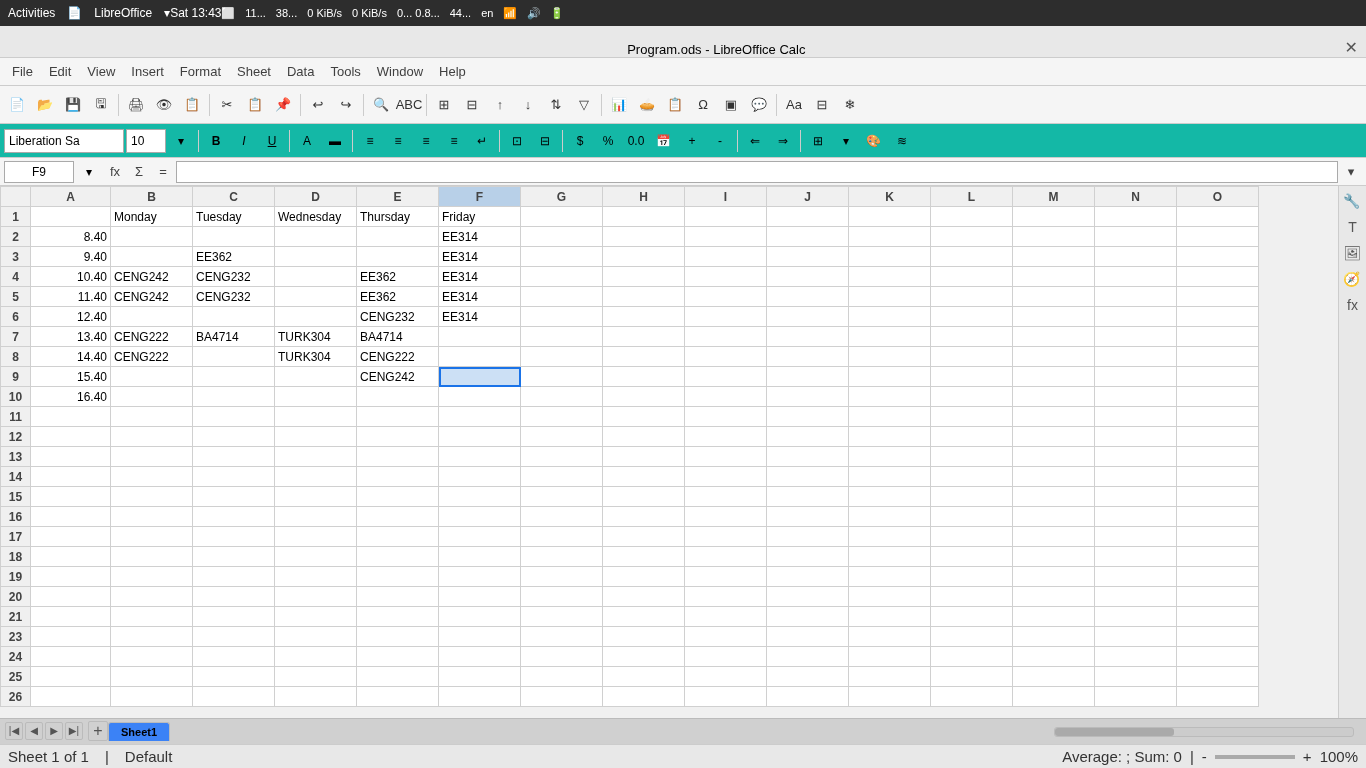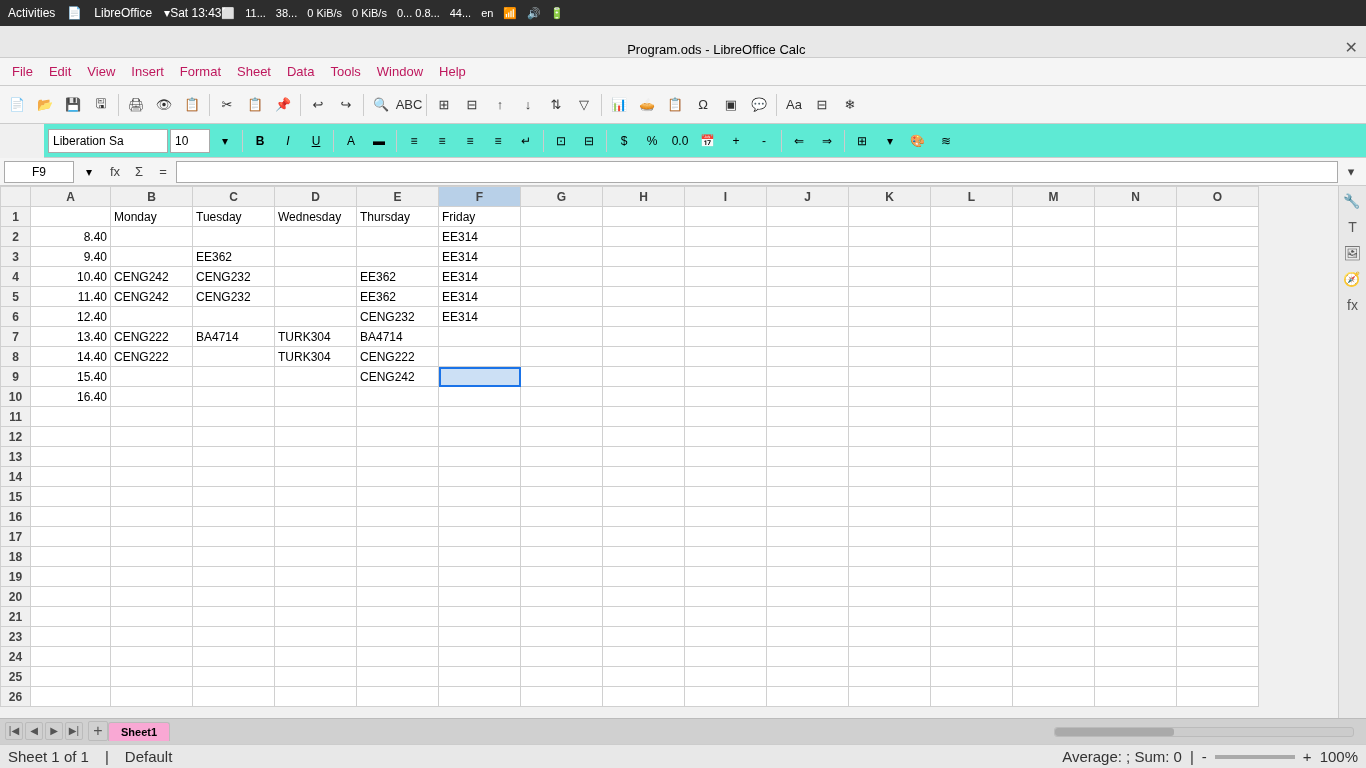--- a/index.html
+++ b/index.html
@@ -21,38 +21,38 @@
     }
     .titlebar-title { flex: 1; text-align: center; font-size: 13px; font-weight: normal; }
     .titlebar-close { cursor: pointer; font-size: 16px; color: #555; }
 
     
     .menubar {
       background: #f5f5f5; height: 28px; display: flex; align-items: center;
       border-bottom: 1px solid #ccc; padding: 0 4px;
     }
     .menubar-item {
-      padding: 4px 8px; font-size: 13px; cursor: pointer; color: #be185d;
+      padding: 4px 8px; font-size: 13px; cursor: pointer; color: #404040;
     }
 
     
     .toolbar {
       background: #f5f5f5; height: 38px; display: flex; align-items: center;
       border-bottom: 1px solid #ccc; padding: 0 4px; gap: 2px; flex-wrap: nowrap; overflow: hidden;
     }
     .toolbar-btn {
       width: 26px; height: 26px; display: flex; align-items: center; justify-content: center;
       cursor: pointer; border: 1px solid transparent; border-radius: 2px; font-size: 13px; color: #333;
     }
     .toolbar-sep { width: 1px; height: 22px; background: #ccc; margin: 0 2px; }
 
     
     .formattingbar {
-      background: #5eead4; height: 34px; display: flex; align-items: center;
-      border-bottom: 1px solid #ccc; padding: 0 4px; gap: 2px; margin-left: 44px;
+      background: #14b8a6; height: 34px; display: flex; align-items: center;
+      border-bottom: 1px solid #ccc; padding: 0 4px; gap: 2px;
     }
     .font-name-box {
       width: 120px; height: 24px; border: 1px solid #aaa; padding: 2px 4px;
       font-size: 12px; background: #fff;
     }
     .font-size-box {
       width: 40px; height: 24px; border: 1px solid #aaa; padding: 2px 4px;
       font-size: 12px; background: #fff;
     }
     .fmt-btn {
@@ -121,21 +121,21 @@
       border-top: 1px solid #ccc; justify-content: space-between; padding: 0 8px;
       font-size: 15px; color: #333;
     }
     .statusbar-left { display: flex; gap: 16px; }
     .statusbar-right { display: flex; gap: 8px; align-items: center; }
     .sheet-tab {
       padding: 3px 12px; background: #e8e8e8; border: 1px solid #bbb;
       border-bottom: none; font-size: 11px; cursor: pointer; margin-right: 2px;
       border-radius: 3px 3px 0 0;
     }
-    .sheet-tab.active { background: #f9a8d4; font-weight: bold; }
+    .sheet-tab.active { background: #3b82f6; font-weight: bold; }
     .tab-nav-btn {
       width: 18px; height: 18px; display: flex; align-items: center; justify-content: center;
       cursor: pointer; font-size: 10px; color: #555; border: 1px solid #bbb;
       border-radius: 2px; margin: 0 1px; margin-bottom: 2px;
     }
     .add-sheet-btn {
       width: 20px; height: 20px; display: flex; align-items: center; justify-content: center;
       cursor: pointer; font-size: 16px; color: #555; border: 1px solid #bbb;
       border-radius: 2px; margin-bottom: 2px; margin-left: 4px;
     }

